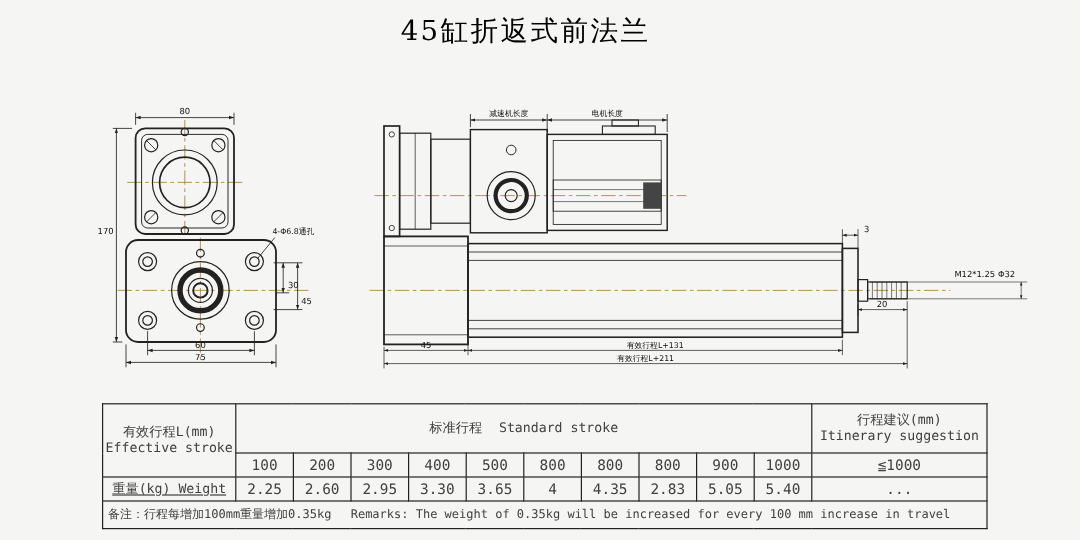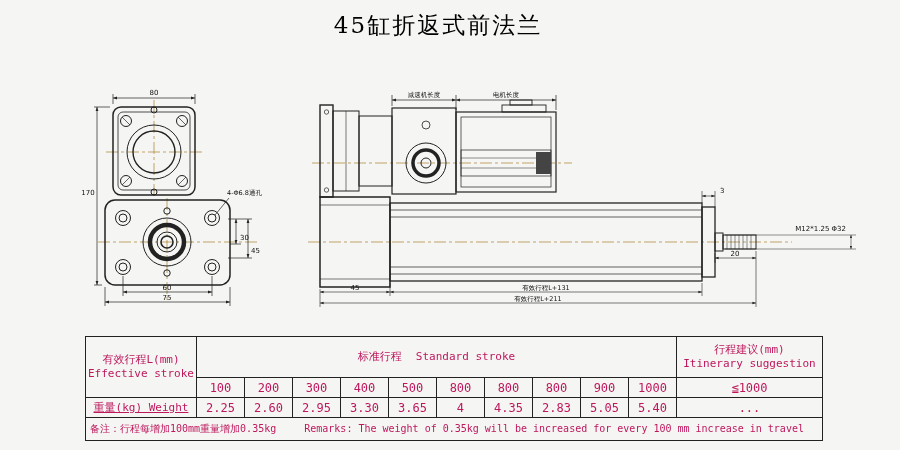--- a/index.html
+++ b/index.html
@@ -19,32 +19,32 @@
   }
   .drawing{position:absolute;left:0;top:0;}
   .drawing text{
     font-family:"DejaVu Sans","Liberation Sans",sans-serif;
     font-size:7px;fill:#111;stroke:none;
   }
   .drawing text.cn{font-size:6.5px;}
   .drawing .cl{stroke:#a9822d !important;stroke-width:0.7 !important;stroke-dasharray:12 3 3 3;}
   .spec-table{
     position:absolute;left:85px;top:336px;border-collapse:collapse;table-layout:fixed;
-    font-size:12px;color:#be185d;
+    font-size:12px;color:#404040;
   }
   .spec-table td{
     border:1px solid #222;text-align:center;padding:0 2px;height:19px;
     white-space:nowrap;overflow:hidden;
   }
   .spec-table .hdr{font-size:11px;line-height:1.3;height:40px;}
   .spec-table .lbl{font-size:11px;text-decoration:underline;}
   .spec-table .remark{
     text-align:left;font-size:10px;height:22px;padding-left:4px;
   }
-  .spec-table .remark .en{margin-left:28px;}
+  .spec-table .remark .en{margin-left:16px;}
   .hdr-gap{display:inline-block;width:14px;}
 </style>
 </head>
 <body>
 
 <div class="page-header">
   <h1 class="title-cn">45缸折返式前法兰</h1>
 </div>
 
 <svg class="drawing" width="900" height="450" viewBox="0 0 900 450">

